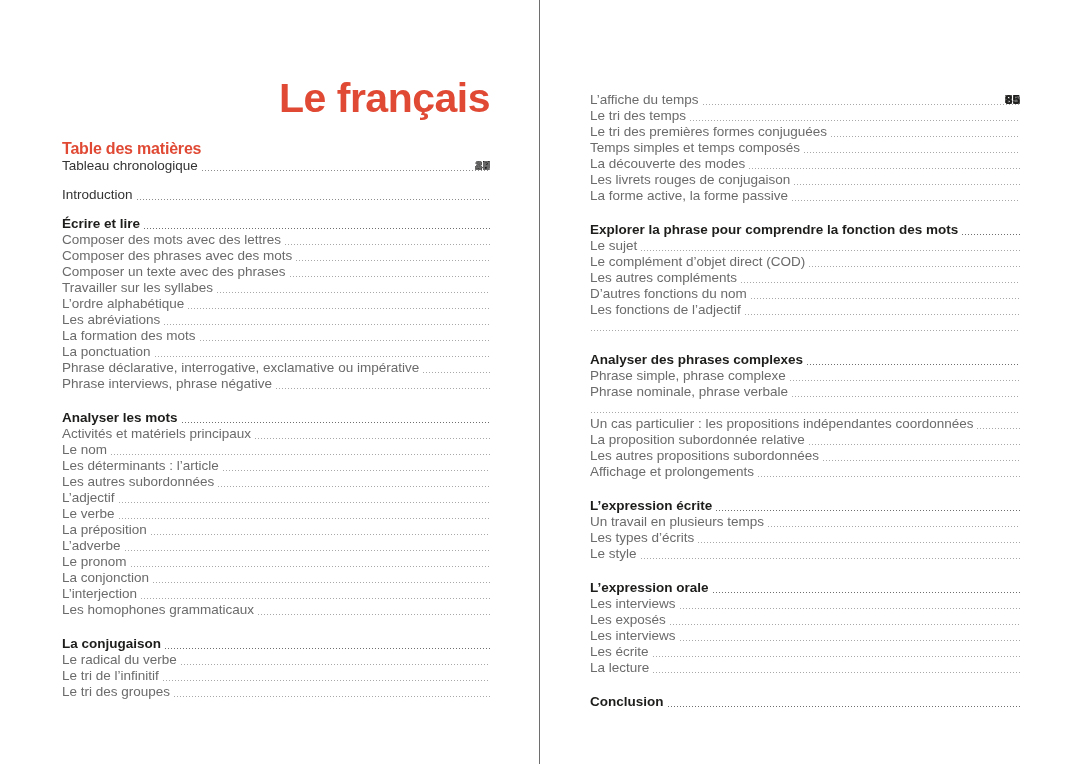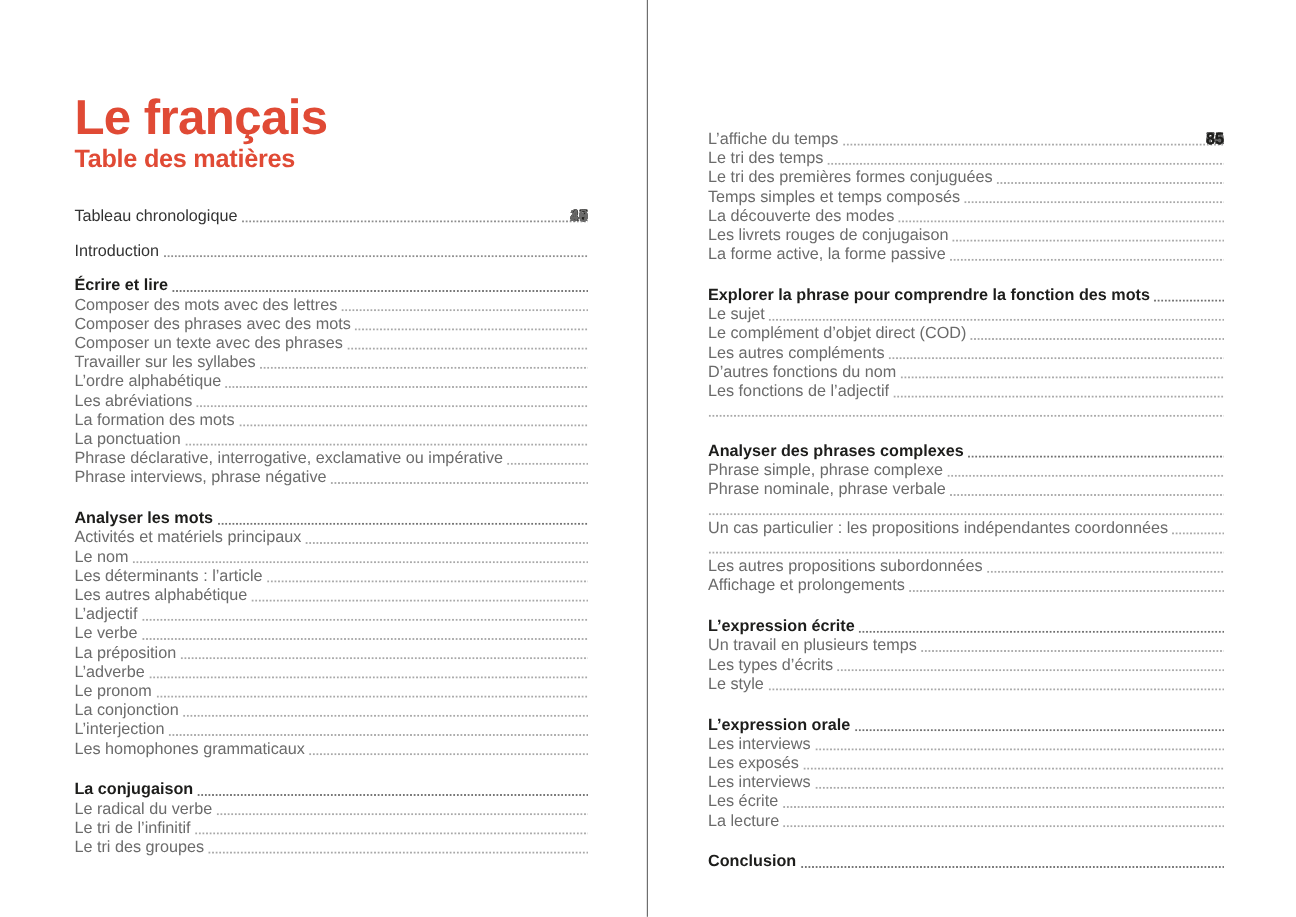--- a/index.html
+++ b/index.html
@@ -35,33 +35,33 @@
     top: 0;
   }
   .col-left  { left: 62px;  width: 428px; }
   .col-right { left: 590px; width: 430px; }
 
   .title {
     position: absolute;
     left: 62px;
     top: 78px;
     width: 428px;
-    text-align: left;
+    text-align: right;
     color: #e04a35;
     font-size: 41px;
     font-weight: bold;
     letter-spacing: -0.5px;
     line-height: 1;
   }
   .subtitle {
     position: absolute;
     left: 62px;
-    top: 122px;
+    top: 141px;
     color: #e04a35;
-    font-size: 21px;
+    font-size: 16px;
     font-weight: bold;
     letter-spacing: -0.2px;
     line-height: 1;
   }
 
   
   .entry {
     display: flex;
     align-items: baseline;
     width: 100%;
@@ -133,21 +133,21 @@
 </head>
 <body>
 
 <div class="page">
 
   <div class="divider"></div>
 
   <div class="title">Le français</div>
   <div class="subtitle">Table des matières</div>
 
-  <div class="col col-left" id="col-left" style="top:172px;">
+  <div class="col col-left" id="col-left" style="top:158px;">
       <div class="group">
         <div class="entry plain">
           <span class="label">Tableau chronologique</span>
           <span class="leader"></span>
           <span class="page">4</span>
         </div>
       </div>
       <div class="gap-md"></div>
       <div class="group">
         <div class="entry plain">
@@ -230,21 +230,21 @@
           <span class="label">Le nom</span>
           <span class="leader"></span>
           <span class="page">27</span>
         </div>
         <div class="entry sub">
           <span class="label">Les déterminants : l’article</span>
           <span class="leader"></span>
           <span class="page">31</span>
         </div>
         <div class="entry sub">
-          <span class="label">Les autres alphabétique</span>
+          <span class="label">Les autres subordonnées</span>
           <span class="leader"></span>
           <span class="page">32</span>
         </div>
         <div class="entry sub">
           <span class="label">L’adjectif</span>
           <span class="leader"></span>
           <span class="page">34</span>
         </div>
         <div class="entry sub">
           <span class="label">Le verbe</span>
@@ -299,21 +299,21 @@
           <span class="leader"></span>
           <span class="page">48</span>
         </div>
         <div class="entry sub">
           <span class="label">Le tri des groupes</span>
           <span class="leader"></span>
           <span class="page">49</span>
         </div>
       </div>
     </div>
-  <div class="col col-right" id="col-right" style="top:92px;margin-top:16px;">
+  <div class="col col-right" id="col-right" style="top:92px;">
       <div class="group">
         <div class="entry sub">
           <span class="label">L’affiche du temps</span>
           <span class="leader"></span>
           <span class="page">50</span>
         </div>
         <div class="entry sub">
           <span class="label">Le tri des temps</span>
           <span class="leader"></span>
           <span class="page">50</span>
@@ -401,20 +401,21 @@
         <div class="entry sub">
           <span class="leader"></span>
           <span class="page">66</span>
         </div>
         <div class="entry sub">
           <span class="label">Un cas particulier : les propositions indépendantes coordonnées</span>
           <span class="leader"></span>
           <span class="page">67</span>
         </div>
         <div class="entry sub">
+          <span class="label">La proposition subordonnée relative</span>
           <span class="leader"></span>
           <span class="page">68</span>
         </div>
         <div class="entry sub">
           <span class="label">Les autres propositions subordonnées</span>
           <span class="leader"></span>
           <span class="page">69</span>
         </div>
         <div class="entry sub">
           <span class="label">Affichage et prolongements</span>

